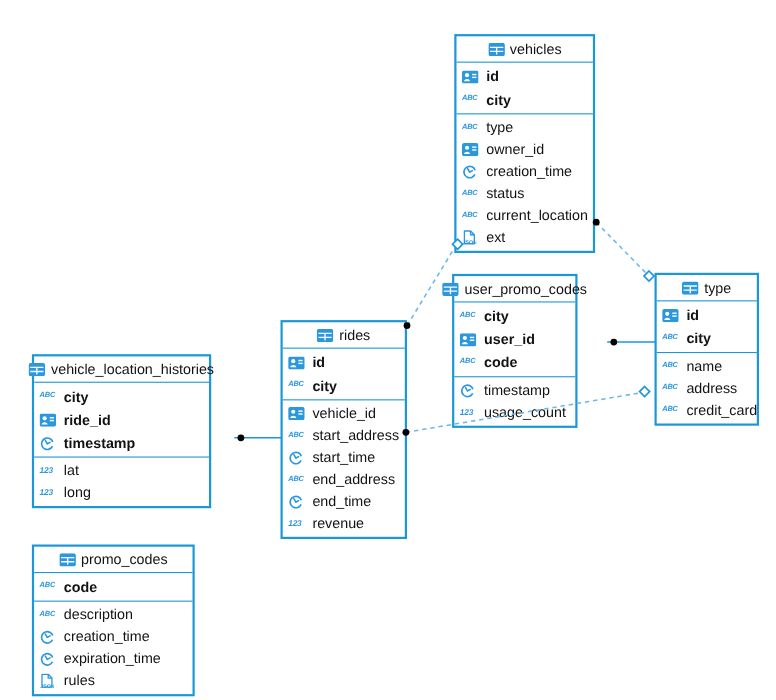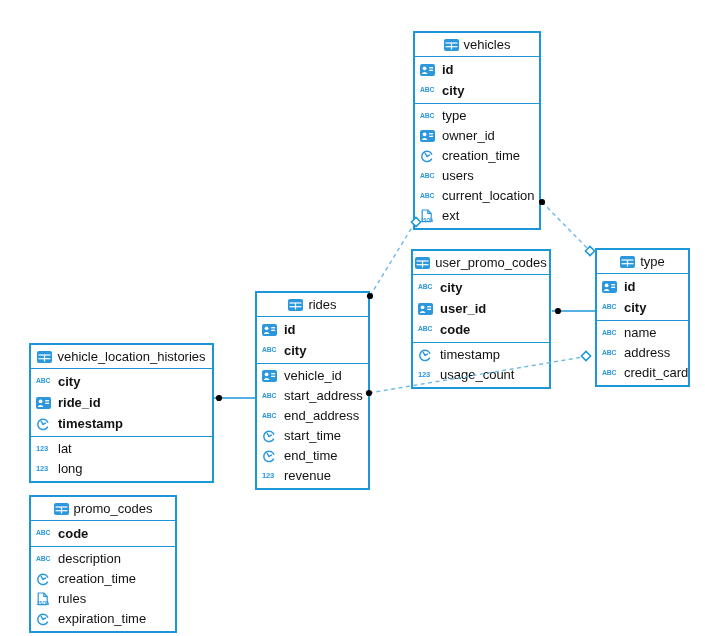--- a/index.html
+++ b/index.html
@@ -12,21 +12,21 @@
   #wires{position:absolute;left:0;top:0;z-index:2;pointer-events:none;}
   .erd-table{position:absolute;background:#fff;border:2px solid var(--accent);z-index:1;box-sizing:border-box;}
   .thead{display:flex;align-items:center;justify-content:center;gap:5px;height:23px;
          border-bottom:1.5px solid var(--accent);font-size:13px;color:var(--text);}
   .tsection{padding:2px 0;}
   .tsection.pk{border-bottom:1.5px solid var(--accent);}
   .row{display:flex;align-items:center;gap:5px;height:20px;padding:0 6px 0 5px;
        font-size:13px;white-space:nowrap;line-height:20px;}
   .tsection.pk .row{font-weight:bold;height:21px;}
   .icon{width:17px;display:flex;align-items:center;justify-content:flex-start;flex:none;}
-  .txtic{font-size:6.8px;font-weight:bold;letter-spacing:-0.2px;line-height:1;}
+  .txtic{font-size:6.8px;font-weight:bold;letter-spacing:-0.2px;line-height:1;font-style:italic;}
   .txtic.num{font-size:7.6px;font-weight:bold;}
   .clabel,.tname{display:inline-block;}
 </style>
 </head>
 <body>
 
 <div class="canvas" id="erd-canvas" style="background: rgb(255, 255, 255);">
   <svg id="wires" width="705" height="636" viewBox="0 0 705 636">
       <line x1="370" y1="296" x2="414" y2="224" stroke="#6ab9e9" stroke-width="1.4" stroke-dasharray="4 3.5" style="pointer-events: auto;"></line>
       <polygon points="416,217.4 420.6,222 416,226.6 411.4,222" fill="#ffffff" stroke="#1b97d8" stroke-width="1.5"></polygon>
@@ -103,41 +103,41 @@
               <line x1="7" y1="7.4" x2="5.2" y2="4.4" stroke="#2b97dd" stroke-width="1.4" stroke-linecap="round"></line>
               <line x1="7" y1="7.4" x2="9.5" y2="6.1" stroke="#2b97dd" stroke-width="1.4" stroke-linecap="round"></line>
             </svg>
           </span>
           <span class="clabel">creation_time</span>
         </div>
         <div class="row">
           <span class="icon">
             <span class="txtic" style="color:#2b97dd">ABC</span>
           </span>
-          <span class="clabel">users</span>
+          <span class="clabel">status</span>
         </div>
         <div class="row">
           <span class="icon">
             <span class="txtic" style="color:#2b97dd">ABC</span>
           </span>
           <span class="clabel">current_location</span>
         </div>
         <div class="row">
           <span class="icon">
             <svg width="13" height="14" viewBox="0 0 13 14">
               <path d="M2.2 1 h5.6 l3.4 3.4 v8.2 h-9 z" fill="#ffffff" stroke="#2b97dd" stroke-width="1.2" stroke-linejoin="round"></path>
               <path d="M7.8 1 v3.4 h3.4" fill="none" stroke="#2b97dd" stroke-width="1.2"></path>
               <text x="0.6" y="13" font-size="4.8" font-weight="bold" fill="#2b97dd" font-family="Liberation Sans, sans-serif">JSON</text>
             </svg>
           </span>
           <span class="clabel">ext</span>
         </div>
       </div>
     </div>
-    <div class="erd-table" style="left: 411px; top: 249px; width: 140px;">
+    <div class="erd-table" style="left: 411px; top: 249px; width: 114px;">
       <div class="thead">
         <span class="icon" style="width:15px">
           <svg width="15" height="12" viewBox="0 0 15 12">
             <rect width="15" height="12" rx="2" fill="#2b97dd"></rect>
             <line x1="1.5" y1="4" x2="13.5" y2="4" stroke="#fff" stroke-width="1.2"></line>
             <line x1="1.5" y1="7.7" x2="13.5" y2="7.7" stroke="#fff" stroke-width="1.2"></line>
             <line x1="7.5" y1="4" x2="7.5" y2="10.5" stroke="#fff" stroke-width="1.2"></line>
           </svg>
         </span>
         <span class="tname">user_promo_codes</span>
@@ -288,57 +288,57 @@
           <span class="clabel">vehicle_id</span>
         </div>
         <div class="row">
           <span class="icon">
             <span class="txtic" style="color:#2b97dd">ABC</span>
           </span>
           <span class="clabel">start_address</span>
         </div>
         <div class="row">
           <span class="icon">
+            <svg width="14" height="14" viewBox="0 0 14 14">
+              <g transform="rotate(25 7 7.4)">
+                <circle cx="7" cy="7.4" r="5.2" fill="none" stroke="#2b97dd" stroke-width="1.5" stroke-dasharray="28 4.6"></circle>
+              </g>
+              <line x1="7" y1="7.4" x2="5.2" y2="4.4" stroke="#2b97dd" stroke-width="1.4" stroke-linecap="round"></line>
+              <line x1="7" y1="7.4" x2="9.5" y2="6.1" stroke="#2b97dd" stroke-width="1.4" stroke-linecap="round"></line>
+            </svg>
+          </span>
+          <span class="clabel">start_time</span>
+        </div>
+        <div class="row">
+          <span class="icon">
             <span class="txtic" style="color:#2b97dd">ABC</span>
           </span>
           <span class="clabel">end_address</span>
         </div>
         <div class="row">
           <span class="icon">
             <svg width="14" height="14" viewBox="0 0 14 14">
               <g transform="rotate(25 7 7.4)">
                 <circle cx="7" cy="7.4" r="5.2" fill="none" stroke="#2b97dd" stroke-width="1.5" stroke-dasharray="28 4.6"></circle>
               </g>
               <line x1="7" y1="7.4" x2="5.2" y2="4.4" stroke="#2b97dd" stroke-width="1.4" stroke-linecap="round"></line>
               <line x1="7" y1="7.4" x2="9.5" y2="6.1" stroke="#2b97dd" stroke-width="1.4" stroke-linecap="round"></line>
             </svg>
           </span>
-          <span class="clabel">start_time</span>
-        </div>
-        <div class="row">
-          <span class="icon">
-            <svg width="14" height="14" viewBox="0 0 14 14">
-              <g transform="rotate(25 7 7.4)">
-                <circle cx="7" cy="7.4" r="5.2" fill="none" stroke="#2b97dd" stroke-width="1.5" stroke-dasharray="28 4.6"></circle>
-              </g>
-              <line x1="7" y1="7.4" x2="5.2" y2="4.4" stroke="#2b97dd" stroke-width="1.4" stroke-linecap="round"></line>
-              <line x1="7" y1="7.4" x2="9.5" y2="6.1" stroke="#2b97dd" stroke-width="1.4" stroke-linecap="round"></line>
-            </svg>
-          </span>
           <span class="clabel">end_time</span>
         </div>
         <div class="row">
           <span class="icon">
             <span class="txtic num" style="color:#2b97dd">123</span>
           </span>
           <span class="clabel">revenue</span>
         </div>
       </div>
     </div>
-    <div class="erd-table" style="left: 29px; top: 343px; width: 185px;">
+    <div class="erd-table" style="left: 29px; top: 322px; width: 163px;">
       <div class="thead">
         <span class="icon" style="width:15px">
           <svg width="15" height="12" viewBox="0 0 15 12">
             <rect width="15" height="12" rx="2" fill="#2b97dd"></rect>
             <line x1="1.5" y1="4" x2="13.5" y2="4" stroke="#fff" stroke-width="1.2"></line>
             <line x1="1.5" y1="7.7" x2="13.5" y2="7.7" stroke="#fff" stroke-width="1.2"></line>
             <line x1="7.5" y1="4" x2="7.5" y2="10.5" stroke="#fff" stroke-width="1.2"></line>
           </svg>
         </span>
         <span class="tname">vehicle_location_histories</span>
@@ -421,38 +421,38 @@
           <span class="icon">
             <svg width="14" height="14" viewBox="0 0 14 14">
               <g transform="rotate(25 7 7.4)">
                 <circle cx="7" cy="7.4" r="5.2" fill="none" stroke="#2b97dd" stroke-width="1.5" stroke-dasharray="28 4.6"></circle>
               </g>
               <line x1="7" y1="7.4" x2="5.2" y2="4.4" stroke="#2b97dd" stroke-width="1.4" stroke-linecap="round"></line>
               <line x1="7" y1="7.4" x2="9.5" y2="6.1" stroke="#2b97dd" stroke-width="1.4" stroke-linecap="round"></line>
             </svg>
           </span>
           <span class="clabel">creation_time</span>
+        </div>
+        <div class="row">
+          <span class="icon">
+            <svg width="14" height="14" viewBox="0 0 14 14">
+              <g transform="rotate(25 7 7.4)">
+                <circle cx="7" cy="7.4" r="5.2" fill="none" stroke="#2b97dd" stroke-width="1.5" stroke-dasharray="28 4.6"></circle>
+              </g>
+              <line x1="7" y1="7.4" x2="5.2" y2="4.4" stroke="#2b97dd" stroke-width="1.4" stroke-linecap="round"></line>
+              <line x1="7" y1="7.4" x2="9.5" y2="6.1" stroke="#2b97dd" stroke-width="1.4" stroke-linecap="round"></line>
+            </svg>
+          </span>
+          <span class="clabel">expiration_time</span>
         </div>
         <div class="row">
           <span class="icon">
             <svg width="13" height="14" viewBox="0 0 13 14">
               <path d="M2.2 1 h5.6 l3.4 3.4 v8.2 h-9 z" fill="#ffffff" stroke="#2b97dd" stroke-width="1.2" stroke-linejoin="round"></path>
               <path d="M7.8 1 v3.4 h3.4" fill="none" stroke="#2b97dd" stroke-width="1.2"></path>
               <text x="0.6" y="13" font-size="4.8" font-weight="bold" fill="#2b97dd" font-family="Liberation Sans, sans-serif">JSON</text>
             </svg>
           </span>
           <span class="clabel">rules</span>
         </div>
-        <div class="row">
-          <span class="icon">
-            <svg width="14" height="14" viewBox="0 0 14 14">
-              <g transform="rotate(25 7 7.4)">
-                <circle cx="7" cy="7.4" r="5.2" fill="none" stroke="#2b97dd" stroke-width="1.5" stroke-dasharray="28 4.6"></circle>
-              </g>
-              <line x1="7" y1="7.4" x2="5.2" y2="4.4" stroke="#2b97dd" stroke-width="1.4" stroke-linecap="round"></line>
-              <line x1="7" y1="7.4" x2="9.5" y2="6.1" stroke="#2b97dd" stroke-width="1.4" stroke-linecap="round"></line>
-            </svg>
-          </span>
-          <span class="clabel">expiration_time</span>
-        </div>
       </div>
     </div>
   </div>
 
 </body></html>

